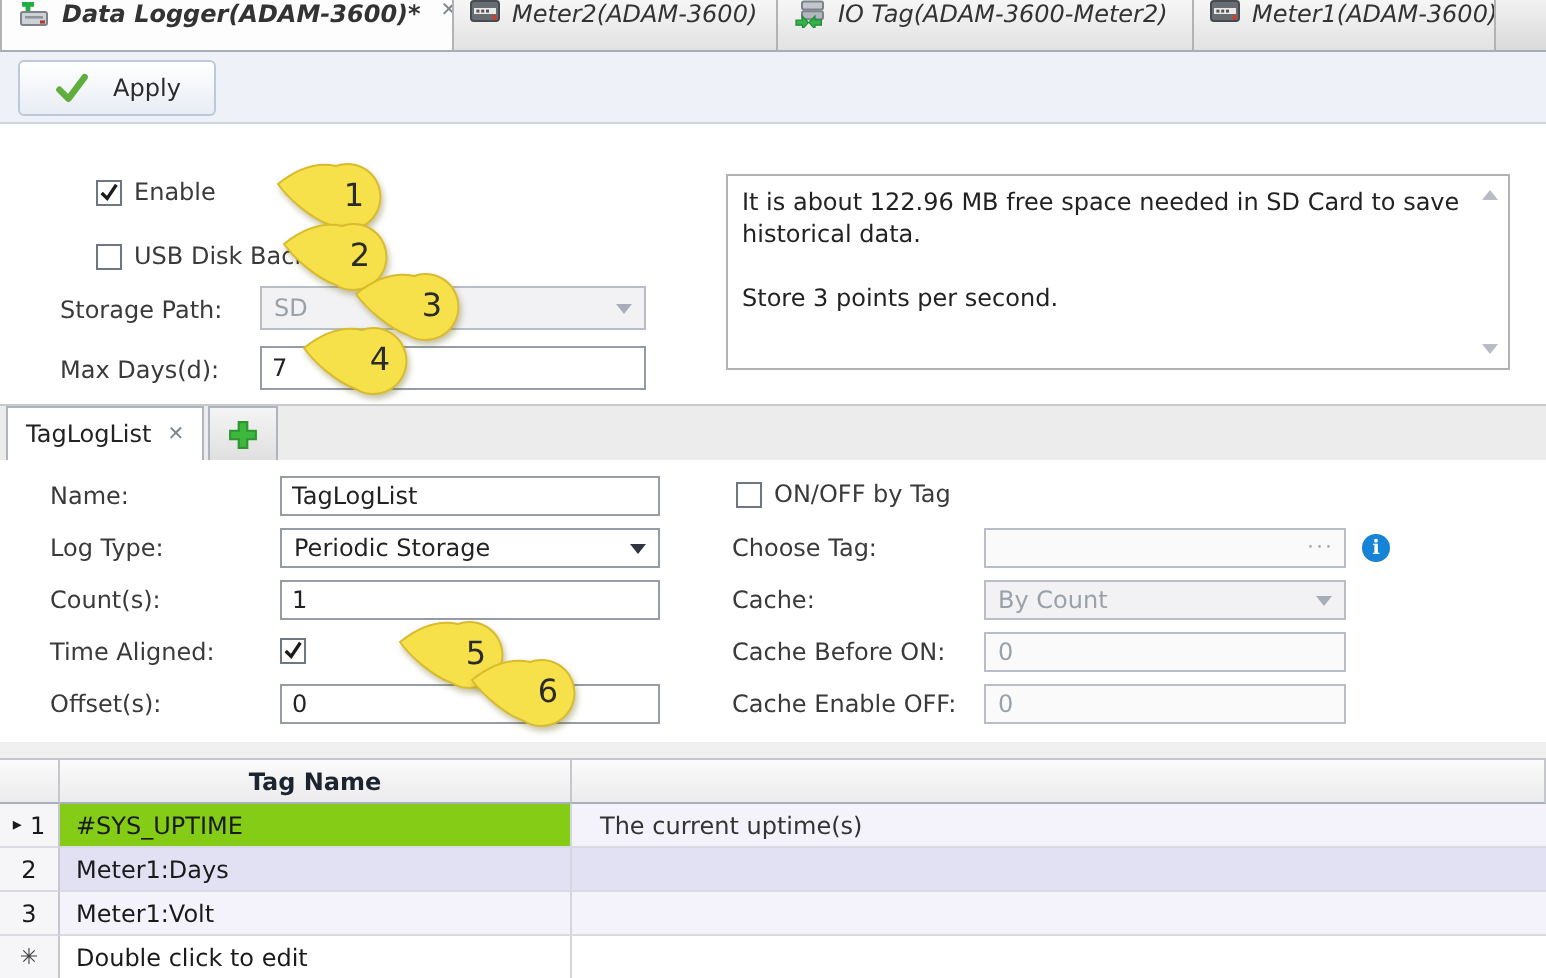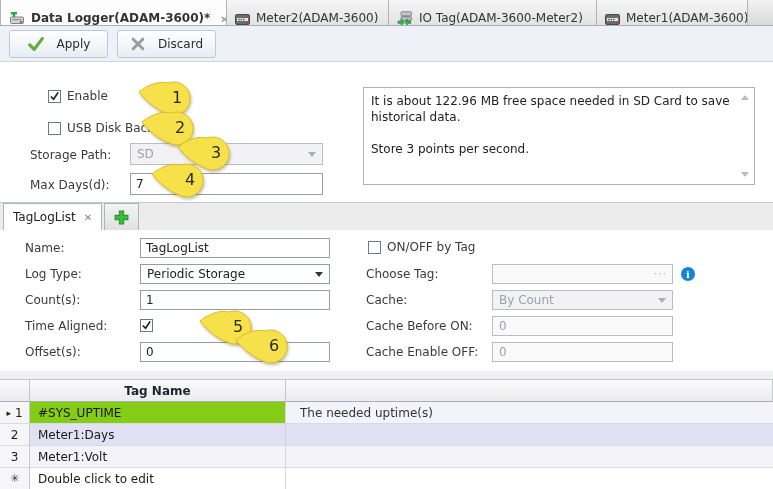--- a/index.html
+++ b/index.html
@@ -1,21 +1,21 @@
 <!DOCTYPE html>
 <html><head>
 <meta charset="utf-8">
 <style>
   html,body{margin:0;padding:0;}
   body{width:773px;height:489px;overflow:hidden;font-family:"DejaVu Sans","Liberation Sans",sans-serif;font-size:12px;color:#333;background:#fff;}
   .screen{position:relative;width:773px;height:489px;background:#fff;}
 
   
   .doc-tabbar{position:absolute;left:0;top:0;width:773px;height:26px;background:linear-gradient(#f1f1f1,#dadada);border-bottom:1px solid #a6aeb8;display:flex;box-sizing:border-box;}
-  .doc-tab{display:flex;align-items:flex-end;gap:6px;padding:0 8px;box-sizing:border-box;border-right:1px solid #b3b3b3;background:linear-gradient(#f6f6f6,#e2e2e2);white-space:nowrap;overflow:hidden;cursor:default;}
+  .doc-tab{display:flex;align-items:flex-start;gap:6px;padding:0 8px;box-sizing:border-box;border-right:1px solid #b3b3b3;background:linear-gradient(#f6f6f6,#e2e2e2);white-space:nowrap;overflow:hidden;cursor:default;font-style:italic;}
   .doc-tab.active{background:#fdfdfd;font-weight:bold;border-left:1px solid #b3b3b3;}
   .doc-tab .tab-close{color:#7d858d;font-weight:bold;font-size:10px;margin-left:4px;}
   .doc-tab svg{flex:0 0 auto;}
 
   
   .toolbar{position:absolute;left:0;top:26px;width:773px;height:36px;background:#eef2f8;border-bottom:1px solid #ccd4de;display:flex;align-items:center;gap:9px;padding-left:9px;box-sizing:border-box;}
   .tbtn{width:97px;height:26px;border:1px solid #bcc9da;border-radius:3px;background:linear-gradient(#ffffff,#e8edf4);display:flex;align-items:center;justify-content:center;gap:12px;cursor:default;}
   .tbtn span{color:#2b2b2b;}
 
   
@@ -119,26 +119,20 @@
     </div>
   </div>
 
   <div class="toolbar">
     <div class="tbtn">
       <svg width="18" height="18" viewBox="0 0 20 20">
           <path d="M3 11 L8 16 L17 4" stroke="#5fae3e" stroke-width="3.6" fill="none" stroke-linecap="round" stroke-linejoin="round"></path>
         </svg>
       <span>Apply</span>
     </div>
-    <div class="tbtn">
-      <svg width="16" height="16" viewBox="0 0 20 20">
-          <path d="M4 4 L16 16 M16 4 L4 16" stroke="#9b9b9b" stroke-width="3.8" stroke-linecap="round"></path>
-        </svg>
-      <span>Discard</span>
-    </div>
   </div>
 
   <div class="config-panel">
     <span class="cb abs" style="left:48px;top:28px">
         <svg width="11" height="11" viewBox="0 0 12 12">
           <path d="M2 6 L5 9 L10 1.5" stroke="#1c1c1c" stroke-width="1.8" fill="none"></path>
         </svg>
       </span>
     <span class="lbl abs" style="left:67px;top:27px">Enable</span>
 
@@ -271,21 +265,21 @@
       <div class="gcell tag">Tag Name</div>
       <div class="gcell desc"></div>
     </div>
 
     <div class="grow" style="top:22px">
       <div class="gcell rownum" style="background:#f6f6f8">
         <span class="marker">▸</span>
         <span>1</span>
       </div>
       <div class="gcell tag" style="background:#84cc16">#SYS_UPTIME</div>
-      <div class="gcell desc" style="background:#f4f3fb">The needed uptime(s)</div>
+      <div class="gcell desc" style="background:#f4f3fb">The current uptime(s)</div>
     </div>
 
     <div class="grow" style="top:44px">
       <div class="gcell rownum">
           <span>2</span>
         </div>
       <div class="gcell tag" style="background:#e2e1f4">Meter1:Days</div>
       <div class="gcell desc" style="background:#e2e1f4"></div>
     </div>
 

